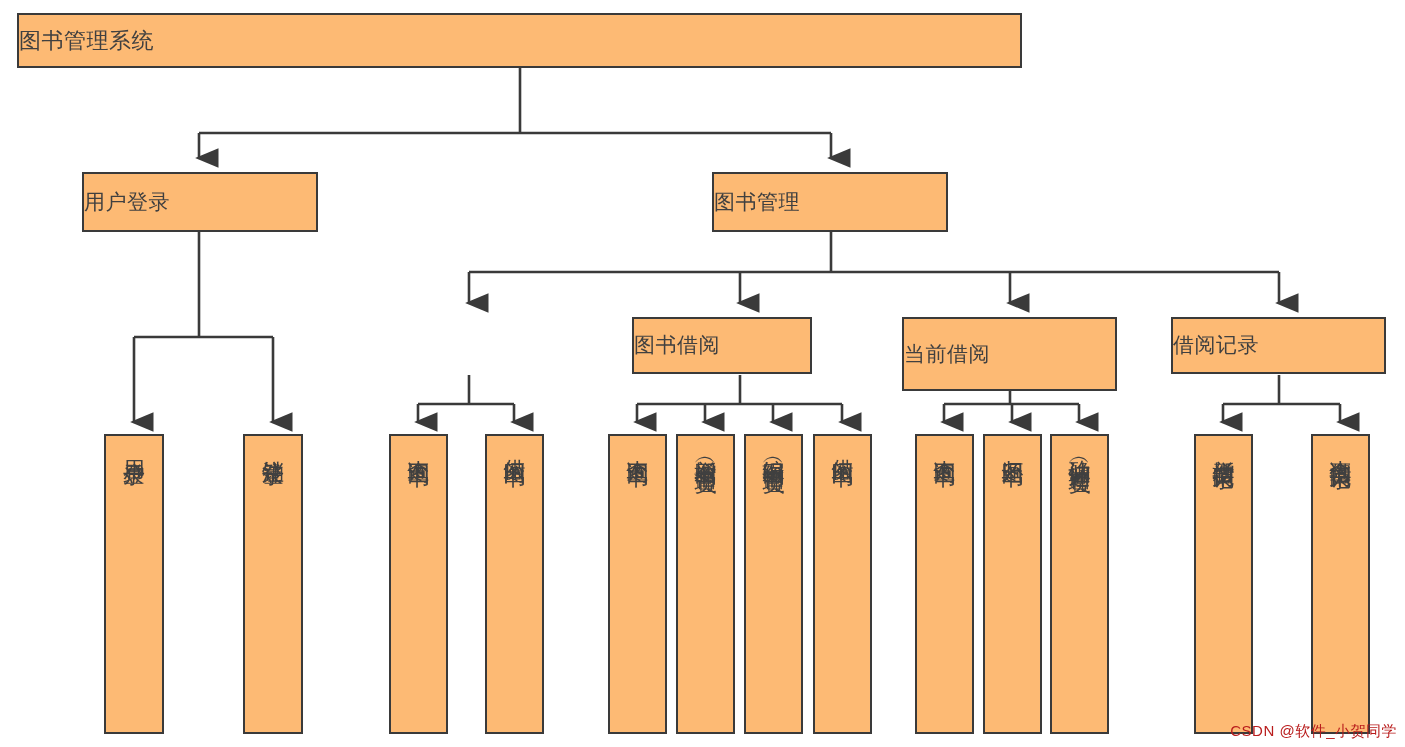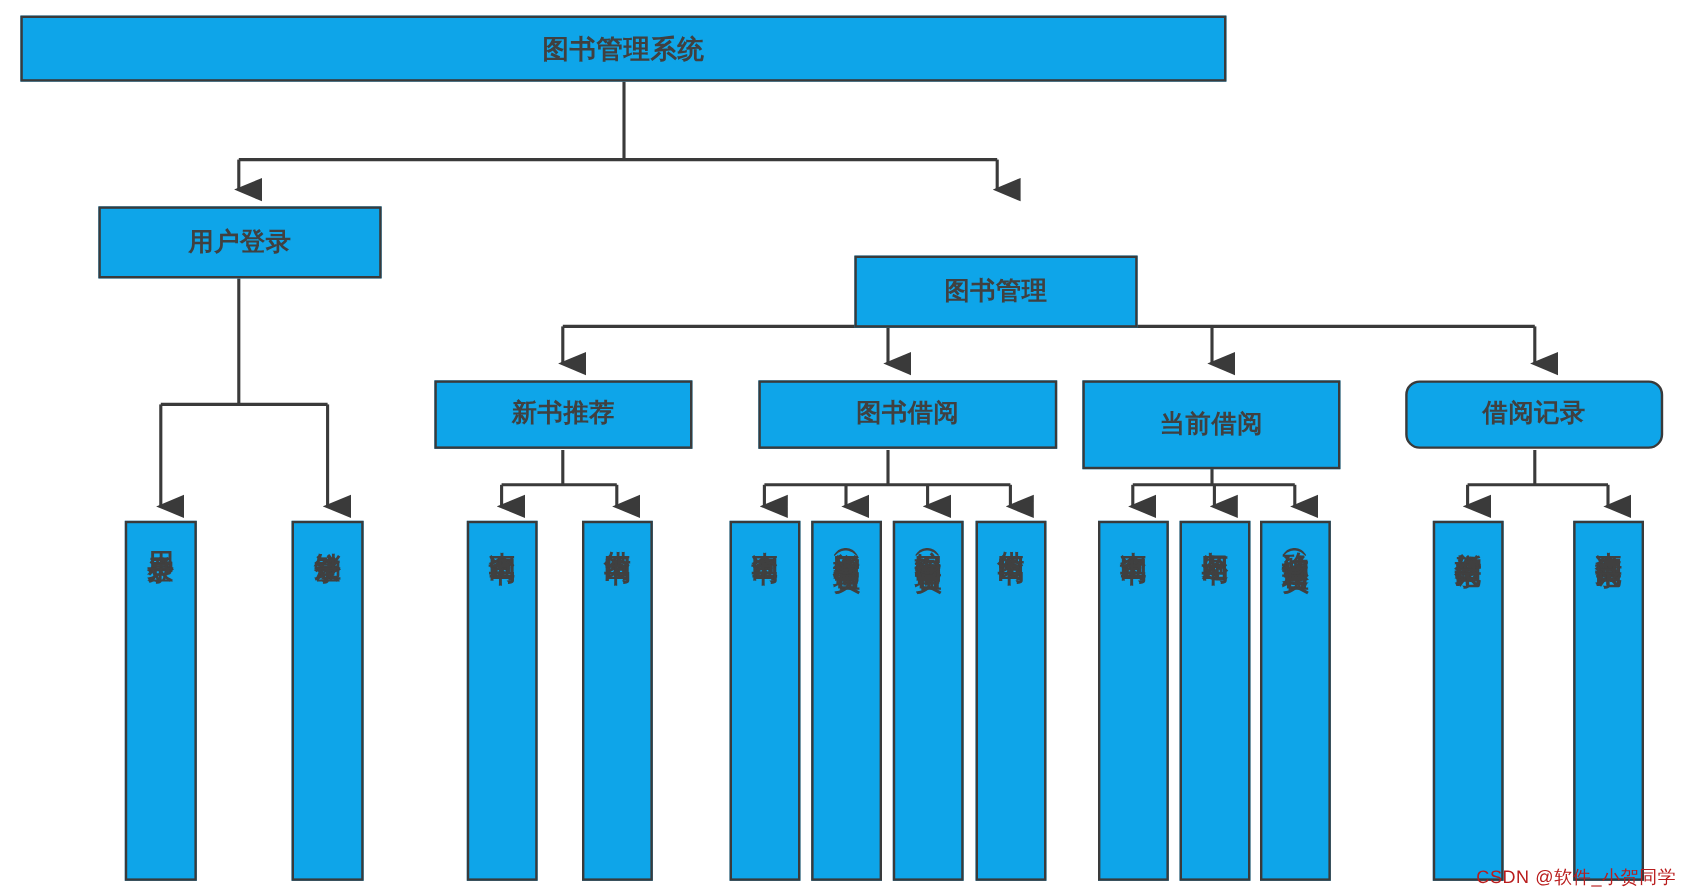--- a/index.html
+++ b/index.html
@@ -22,27 +22,25 @@
     left: 0;
     top: 0;
     width: 1405px;
     height: 747px;
     pointer-events: none;
   }
   .node {
     position: absolute;
     box-sizing: border-box;
     border: 2.5px solid #3a3a3a;
-    background: #0ea5e9;
+    background: #fdba74;
     display: flex;
     align-items: center;
-    justify-content: center;
     color: #404040;
     line-height: 1.18;
-    font-weight: bold;
   }
   .node .lbl {
     display: block;
     text-align: center;
     white-space: nowrap;
   }
   
   .h-node .lbl {
     font-size: 21px;
     letter-spacing: 0.5px;
@@ -130,34 +128,31 @@
     </g>
   </svg>
 
   <div class="node h-node root" style="left:17px; top:13px; width:1005px; height:55px;">
     <span class="lbl">图书管理系统</span>
   </div>
 
   <div class="node h-node" style="left:82px; top:172px; width:236px; height:60px;">
     <span class="lbl">用户登录</span>
   </div>
-  <div class="node h-node" style="left:712px; top:172px; width:236px; height:60px;margin-top:41px;">
+  <div class="node h-node" style="left:712px; top:172px; width:236px; height:60px;">
     <span class="lbl">图书管理</span>
   </div>
 
-  <div class="node h-node" style="left:362px; top:317px; width:215px; height:57px;">
-    <span class="lbl">新书推荐</span>
-  </div>
-  <div class="node h-node" style="left:632px; top:317px; width:249px; height:57px;">
+  <div class="node h-node" style="left:632px; top:317px; width:180px; height:57px;">
     <span class="lbl">图书借阅</span>
   </div>
   <div class="node h-node" style="left:902px; top:317px; width:215px; height:74px;">
     <span class="lbl">当前借阅</span>
   </div>
-  <div class="node h-node" style="left:1171px; top:317px; width:215px; height:57px;border-radius:12px;">
+  <div class="node h-node" style="left:1171px; top:317px; width:215px; height:57px;">
     <span class="lbl">借阅记录</span>
   </div>
 
   <div class="node v-node" style="left:104px; top:434px; width:60px; height:300px;">
     <span class="lbl">用户登录</span>
   </div>
   <div class="node v-node" style="left:243px; top:434px; width:60px; height:300px;">
     <span class="lbl">注销登录</span>
   </div>
 

